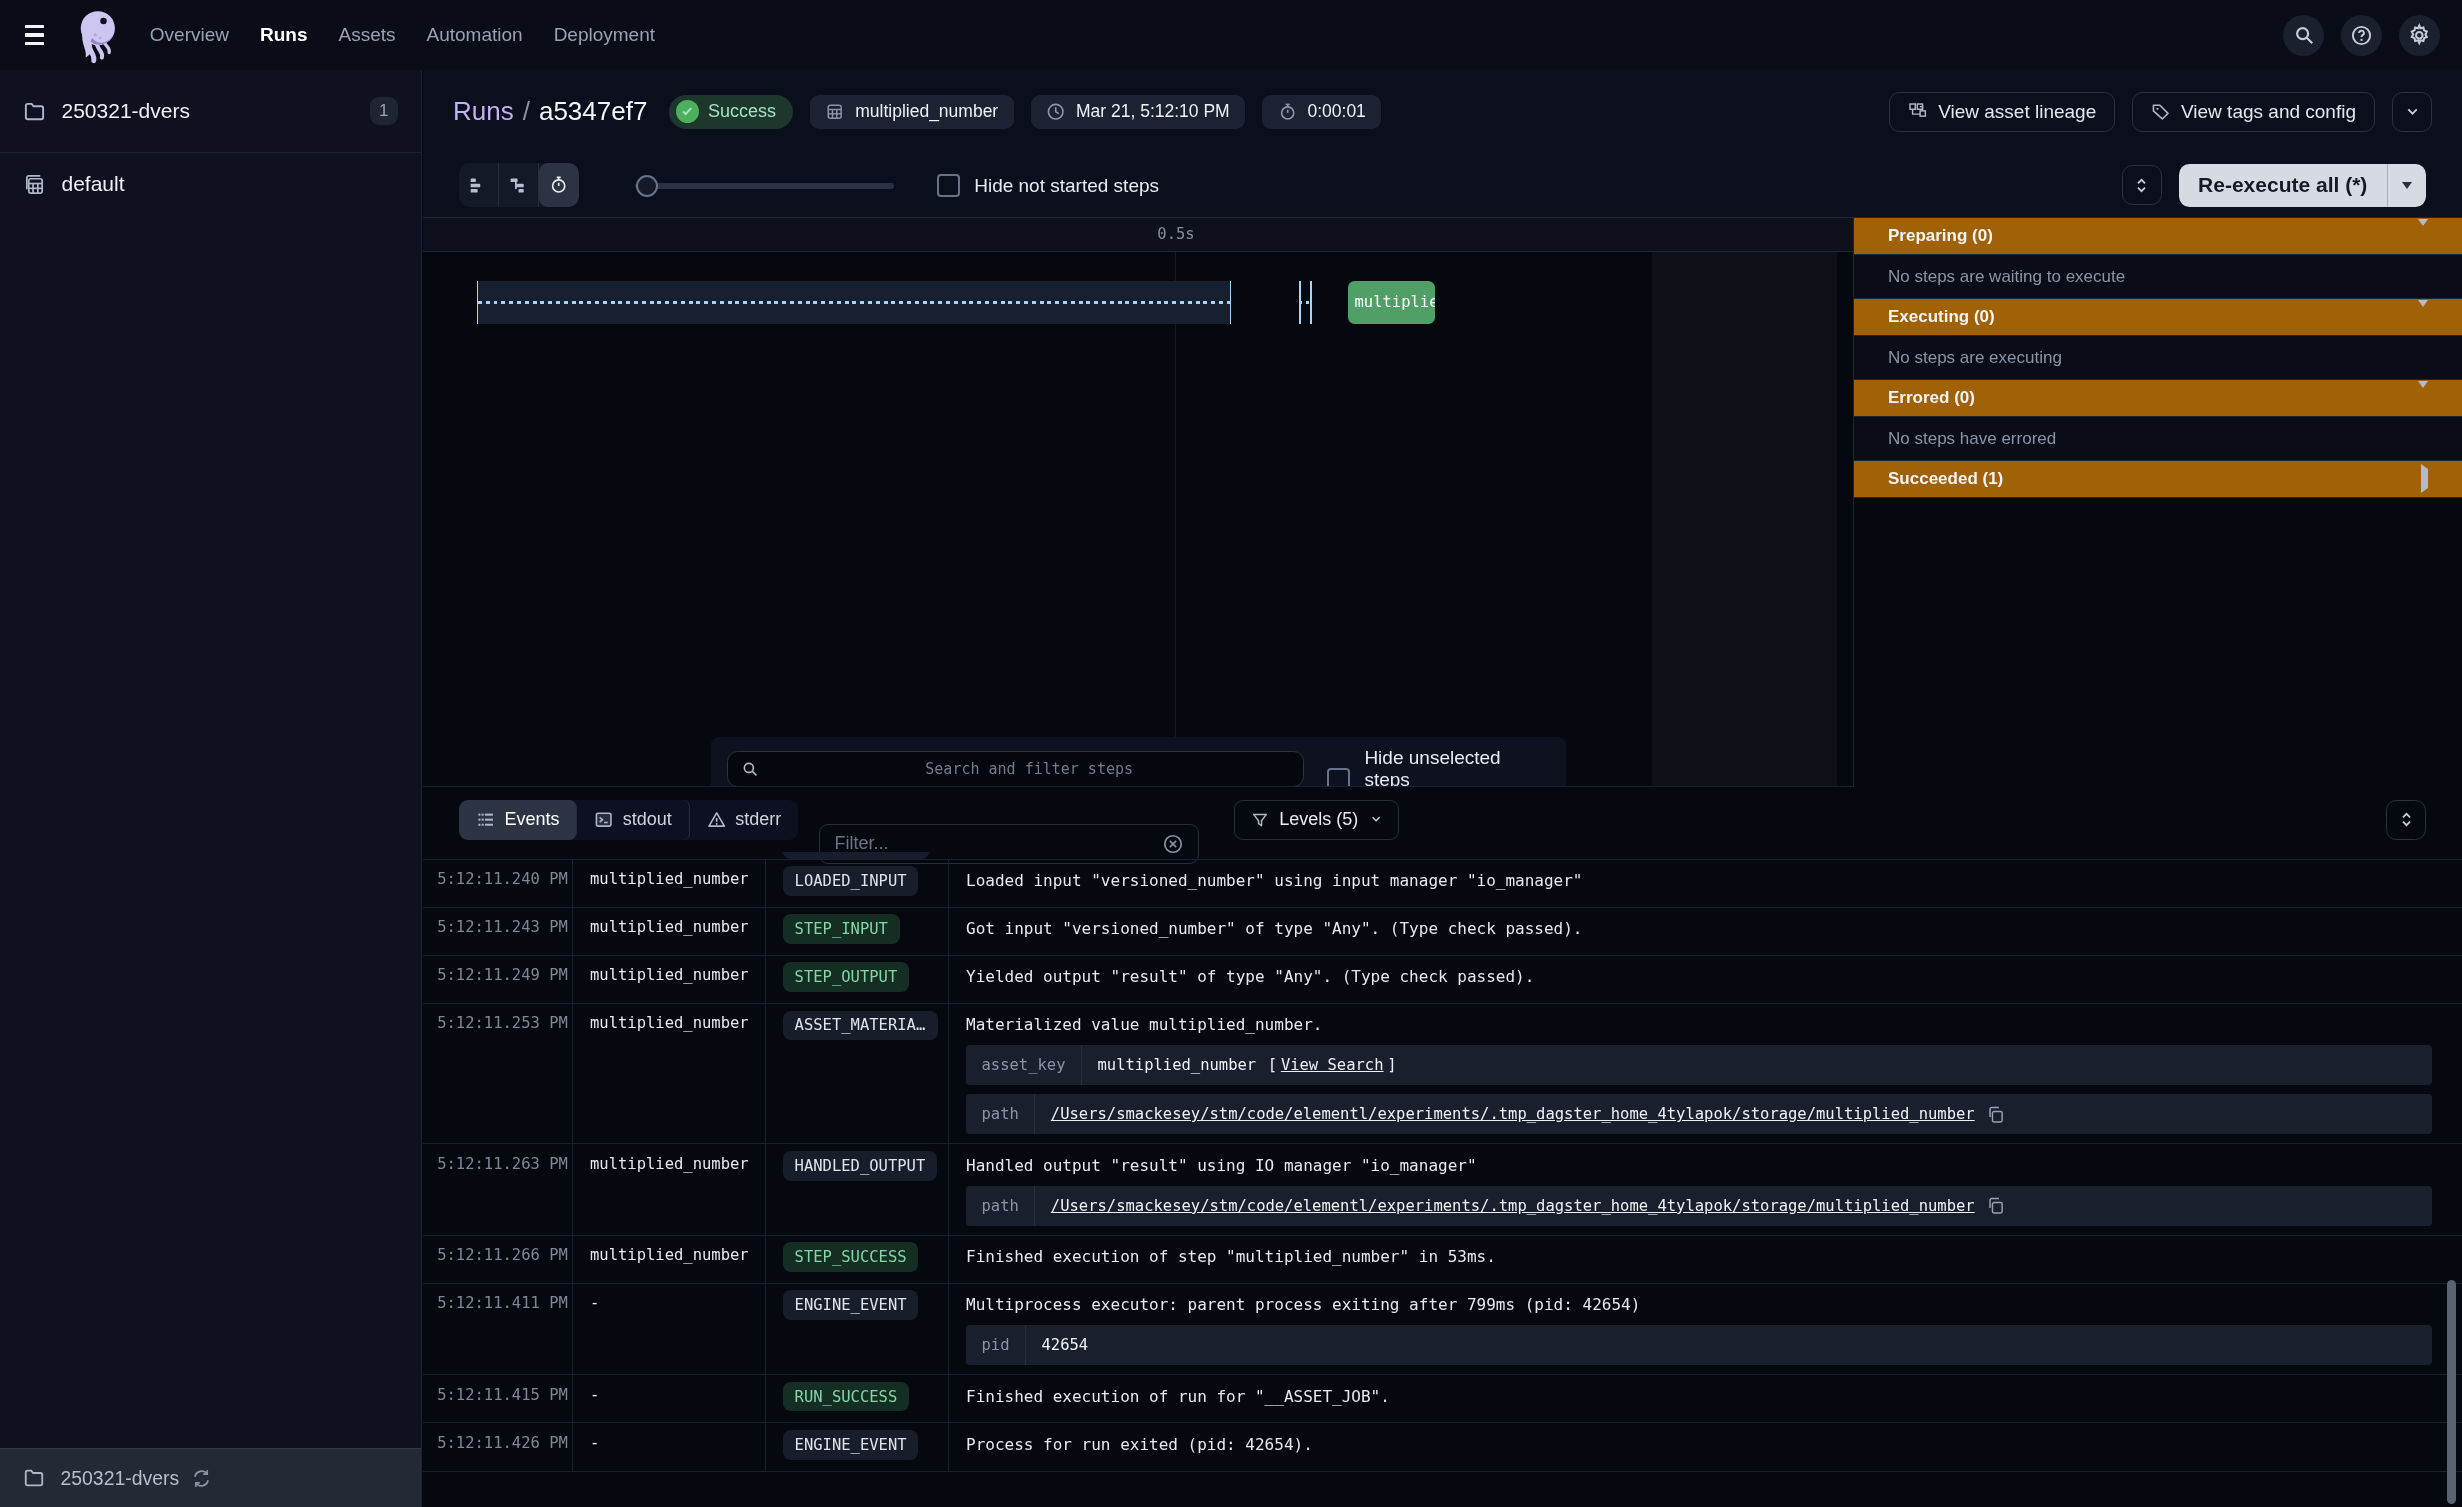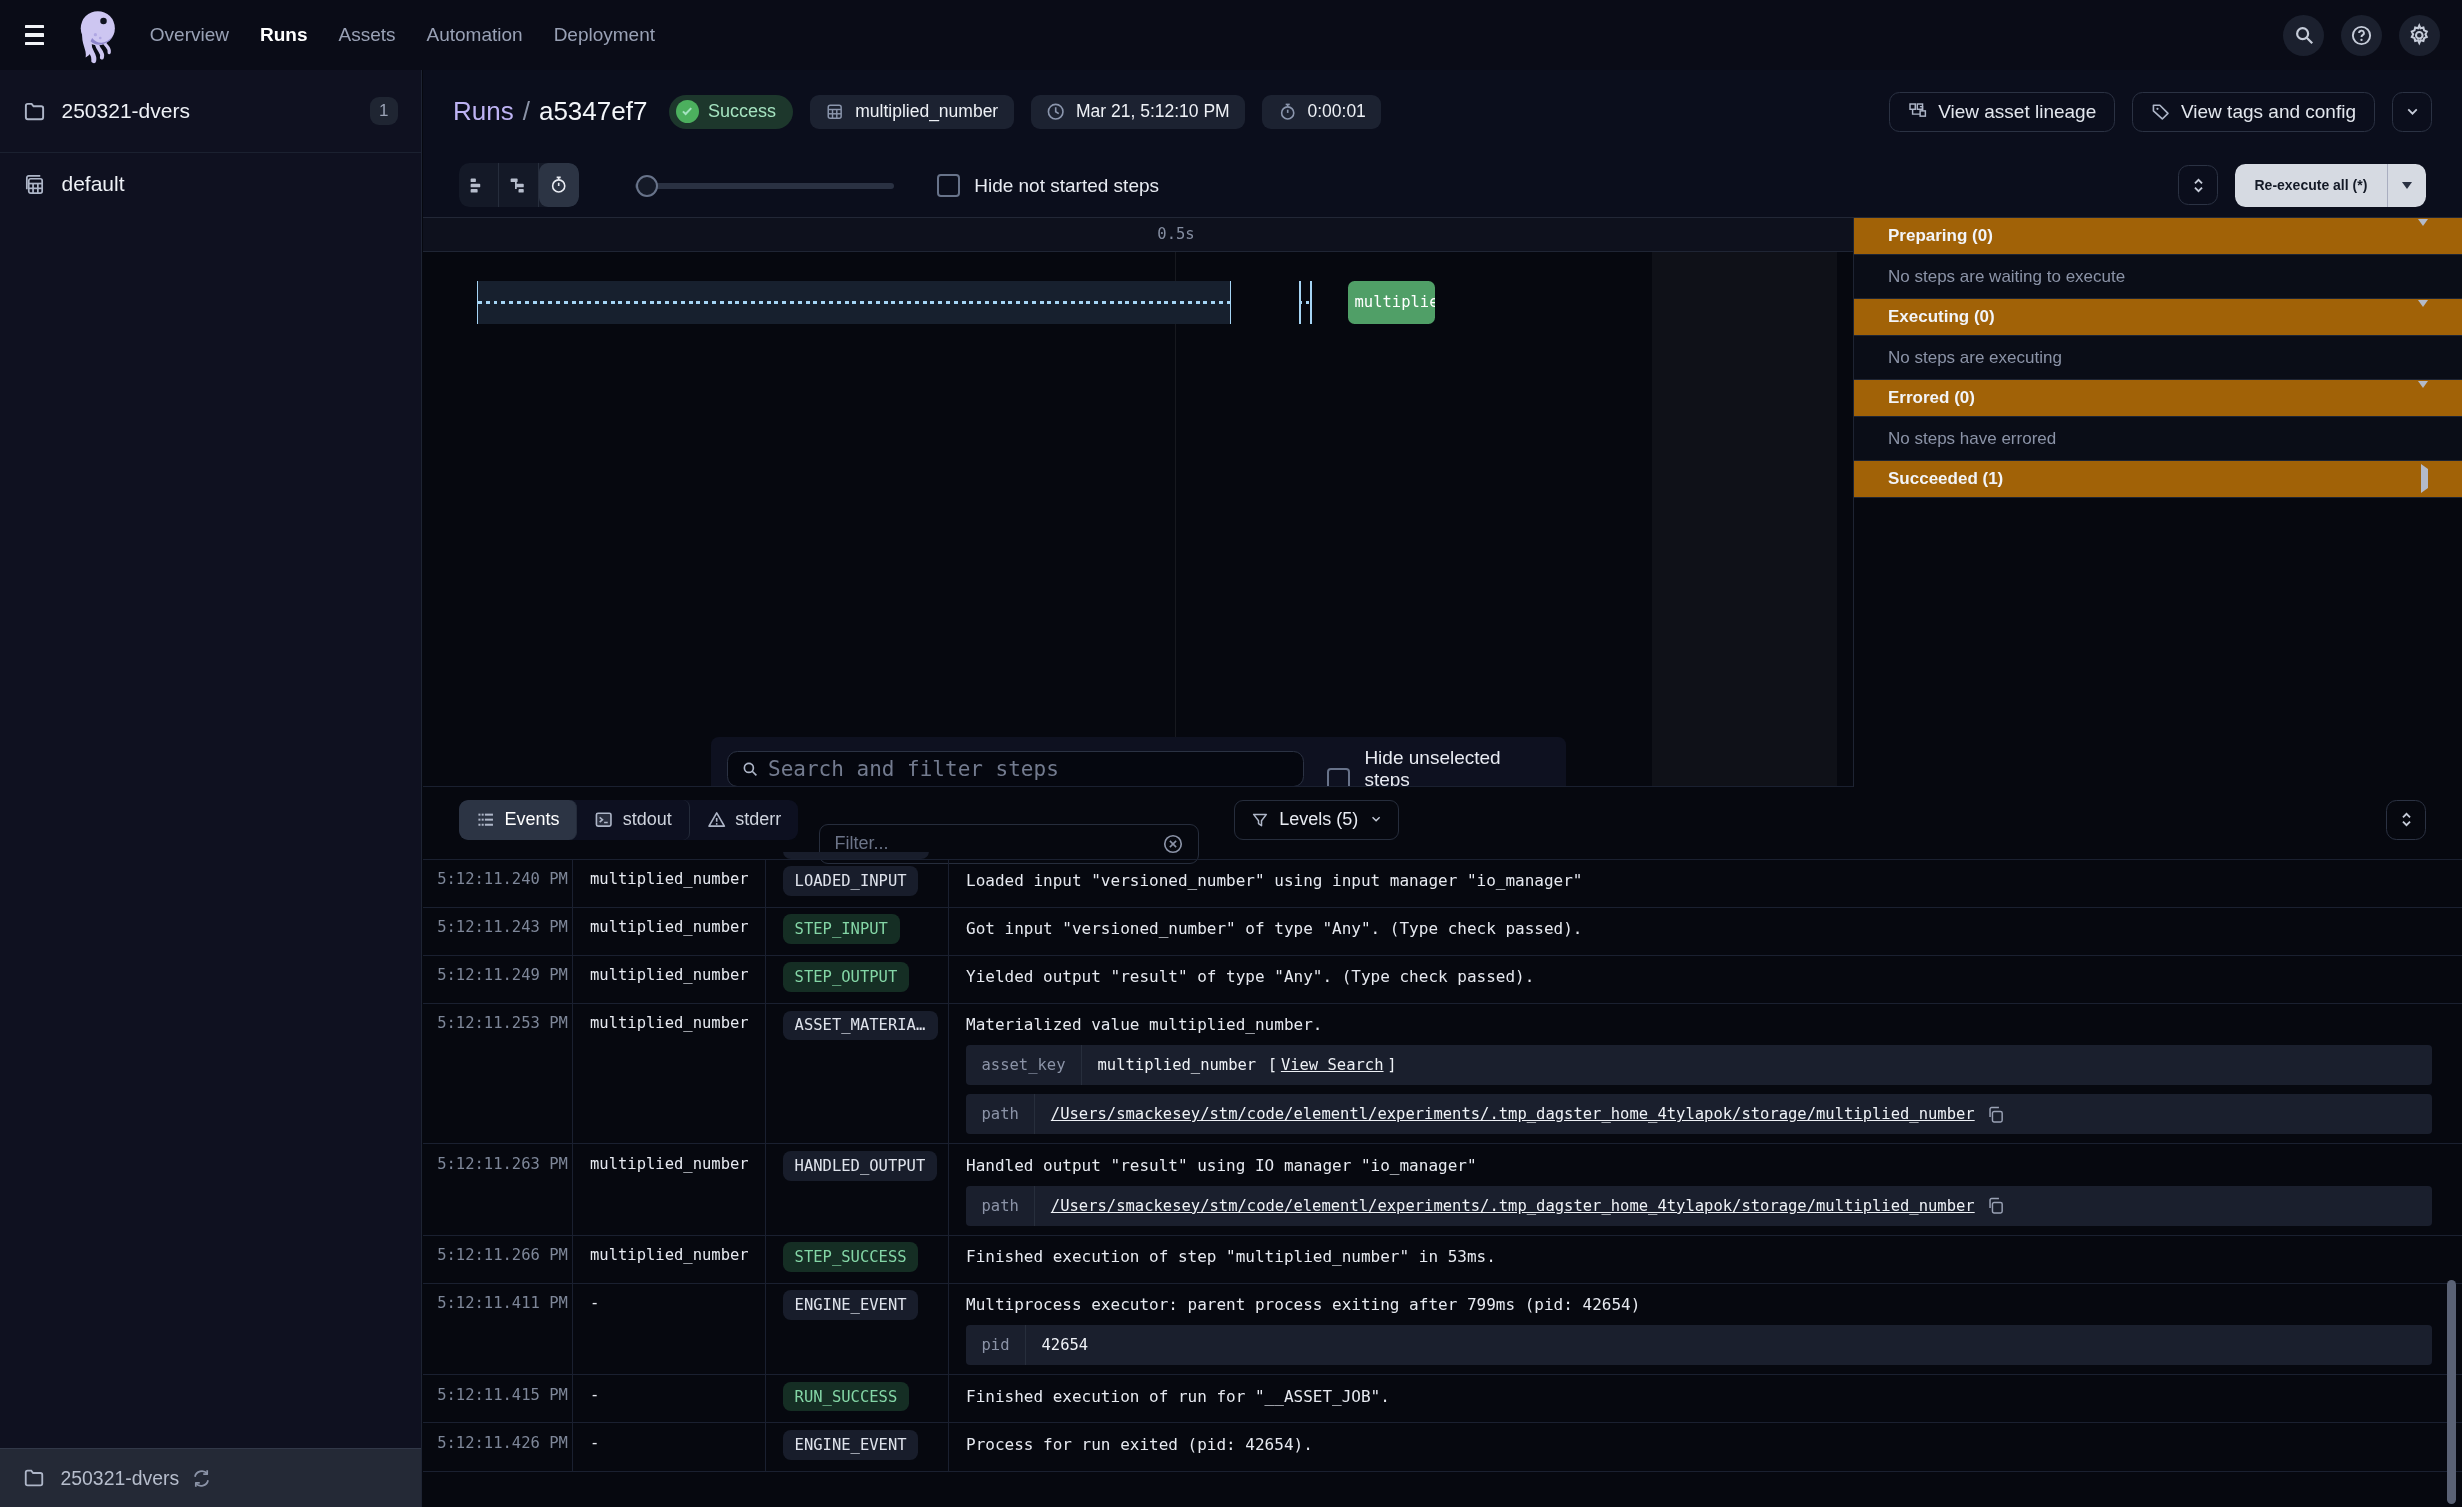--- a/index.html
+++ b/index.html
@@ -71,21 +71,21 @@
   .slider { margin-left:56px; width:259px; height:44px; position:relative; cursor:pointer; }
   .slider .track { position:absolute; left:0; right:0; top:20px; height:5.8px; border-radius:3.2px; background:#2a3142; }
   .slider .knob { position:absolute; left:1.3px; top:12.3px; width:22px; height:22px; border-radius:50%;
                   background:#151a28; border:2.6px solid #68738a; }
   .checkline { display:flex; align-items:flex-end; gap:14.2px; cursor:pointer; }
   .checkbox { width:23px; height:23px; border:2.6px solid #68738a; border-radius:3.9px; background:transparent; }
   .checkline span { font-size:19px; color:#e8ebf2; }
   .gt-right { margin-left:auto; display:flex; align-items:center; gap:17px; }
   .reexec { height:43px; background:#d6dae2; border-radius:10.4px; display:flex; align-items:center;
             cursor:pointer; }
-  .reexec .lbl { padding:0 19.4px; font-size:14px; font-weight:600; color:#141a27; }
+  .reexec .lbl { padding:0 19.4px; font-size:21px; font-weight:600; color:#141a27; }
   .reexec .split { width:1.3px; align-self:stretch; background:#a9aec0; }
   .reexec .dd { width:38px; display:flex; align-items:center; justify-content:center; }
   .tri-down-dark { width:0; height:0; border-left:5.8px solid transparent; border-right:5.8px solid transparent;
                    border-top:7.1px solid #2a3142; }
 
   
   .middle { height:569px; display:flex; }
   .gantt { flex:1; position:relative; background:#06080f; border-bottom:1.3px solid #1a2030; overflow:hidden; }
   .ruler { position:absolute; left:0; right:0; top:0; height:34px; background:#0e111d;
            border-bottom:1.3px solid #1f2534; }
@@ -102,21 +102,21 @@
   .g-dotseg { position:absolute; left:876px; top:49px; width:13px; height:3.2px;
               background:repeating-linear-gradient(90deg,#a5d4f4 0 3.2px, transparent 3.2px 6.5px); }
   .g-step { position:absolute; left:925px; top:28.5px; width:87px; height:43px; border-radius:6.5px;
             background:#509f67; color:#ffffff; font-size:15.5px; display:flex; align-items:center;
             padding:0 6.5px; overflow:hidden; white-space:nowrap; cursor:pointer; }
   .g-search-panel { position:absolute; left:288px; top:485px; width:855px; height:63px; background:#0e1120;
                     border-radius:7.8px; display:flex; align-items:center; padding:0 16px; }
   .g-search { width:581px; height:36px; border:1.3px solid #2b3243; border-radius:10.4px; background:#05070f;
               display:flex; align-items:center; padding:0 13px; gap:9px; }
   .g-search input { flex:1; background:transparent; border:none; outline:none; color:#dfe3ec;
-                    font-family:"DejaVu Sans Mono", monospace; font-size:21px; }
+                    font-family:"DejaVu Sans Mono", monospace; font-size:15px;text-align:center; }
   .g-search input::placeholder { color:#737b8f; }
   .g-search-panel .checkline { margin-left:23px; }
 
   .steps-panel { width:609px; background:#06080f; border-left:1.3px solid #1e2433; }
   .sp-hdr { height:37px; background:#a16207; border-bottom:1.3px solid #1e2433; display:flex;
             align-items:center; padding:0 34px; cursor:pointer; }
   .sp-hdr span { font-size:17px; font-weight:700; color:#f2f4f8; }
   .sp-caret { margin-left:auto; }
   .tri-down { width:0; height:0; border-left:5.8px solid transparent; border-right:5.8px solid transparent;
               border-top:7.1px solid #b3bac9; }

